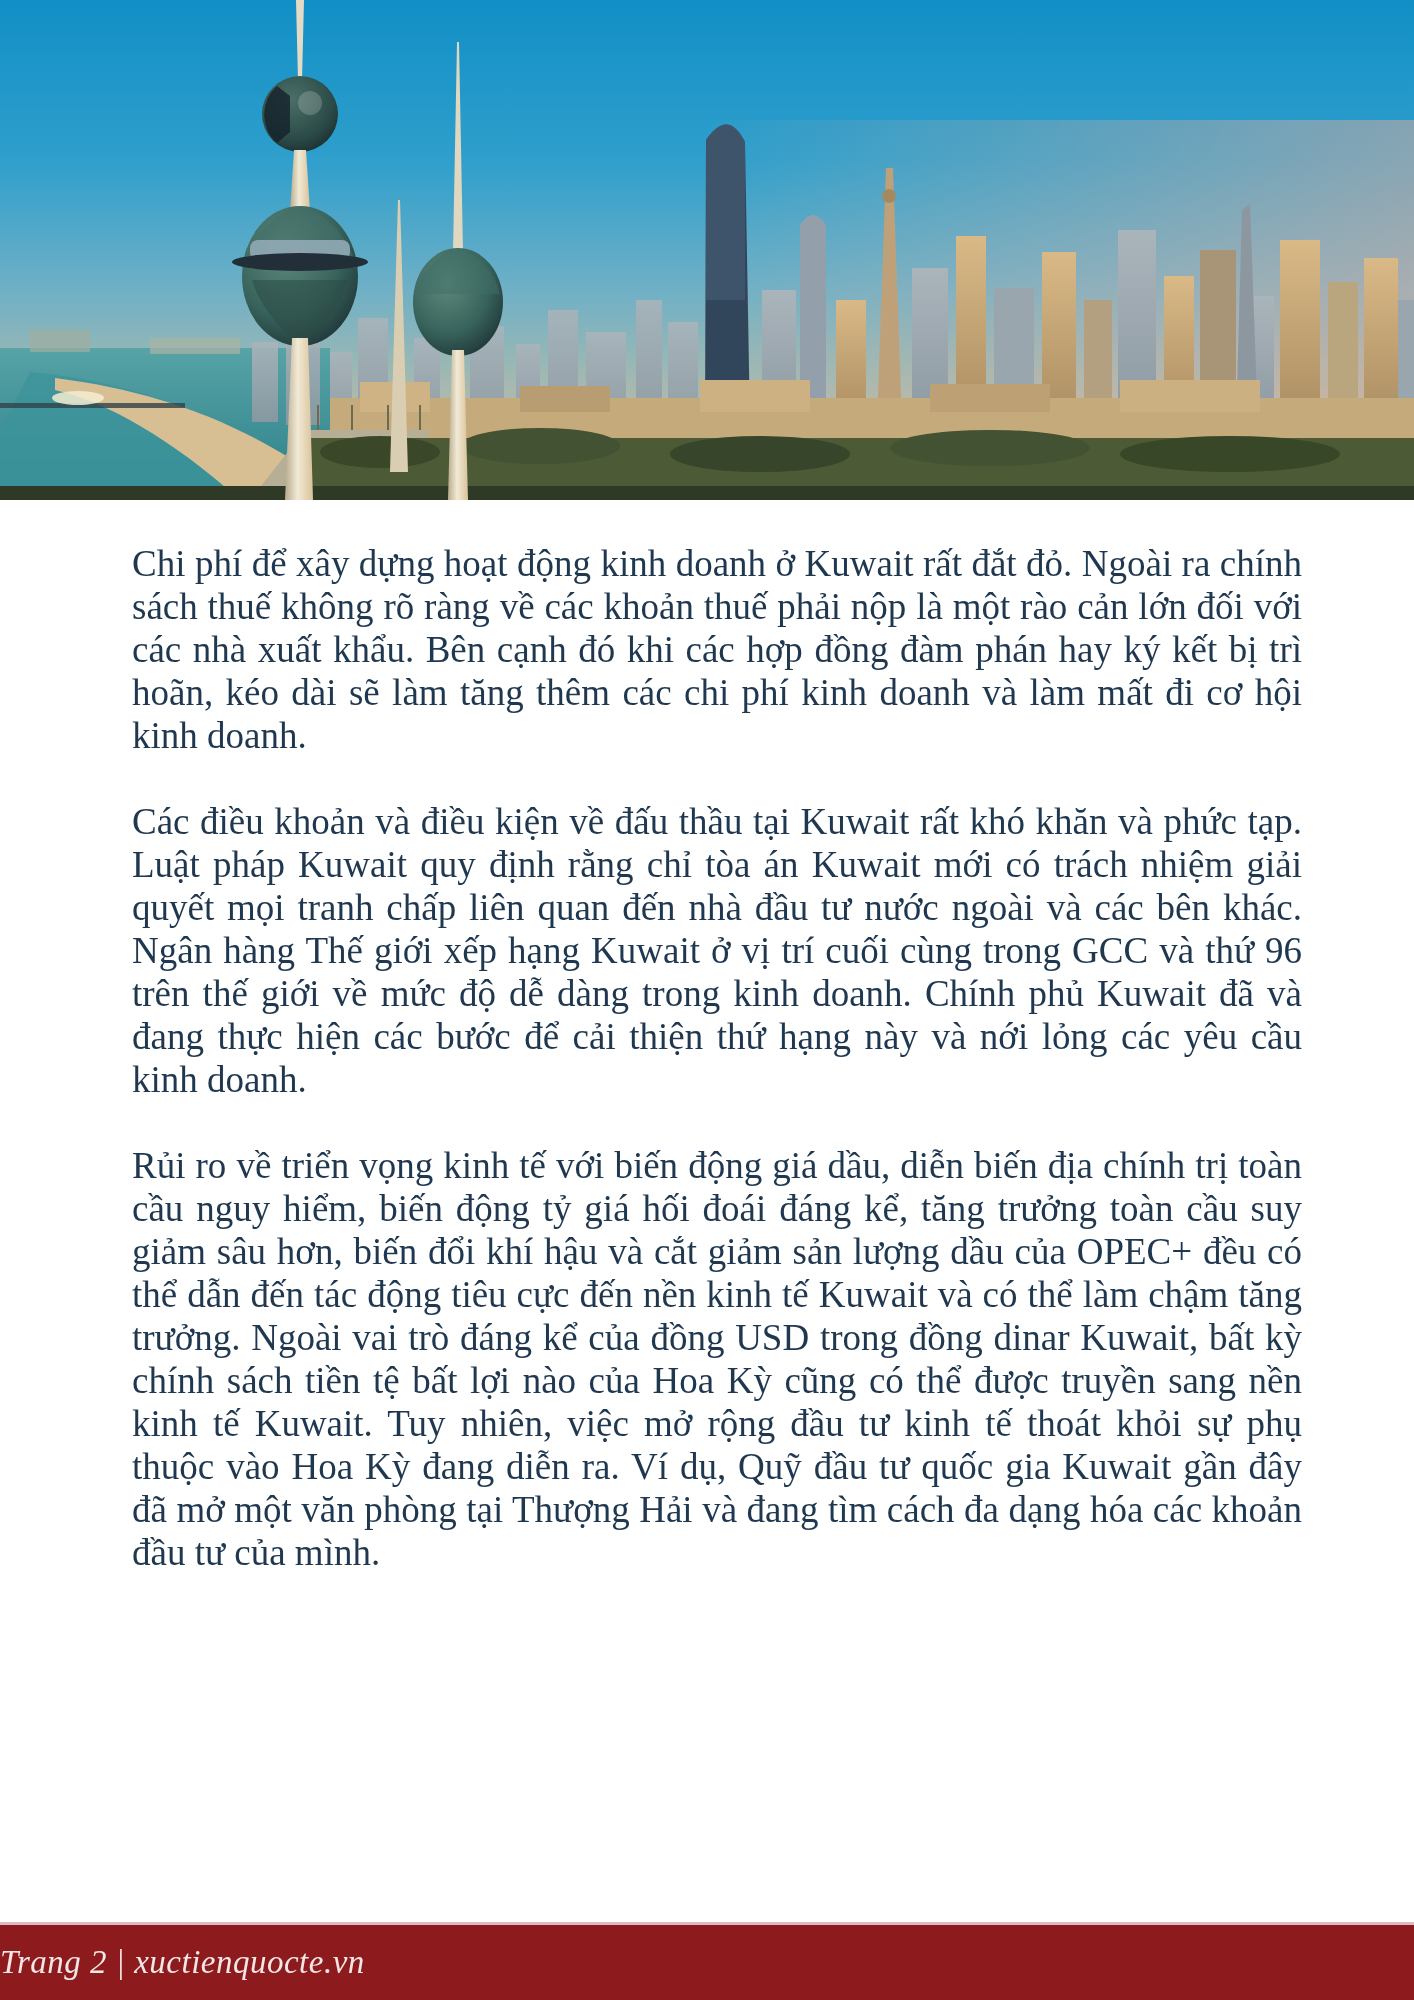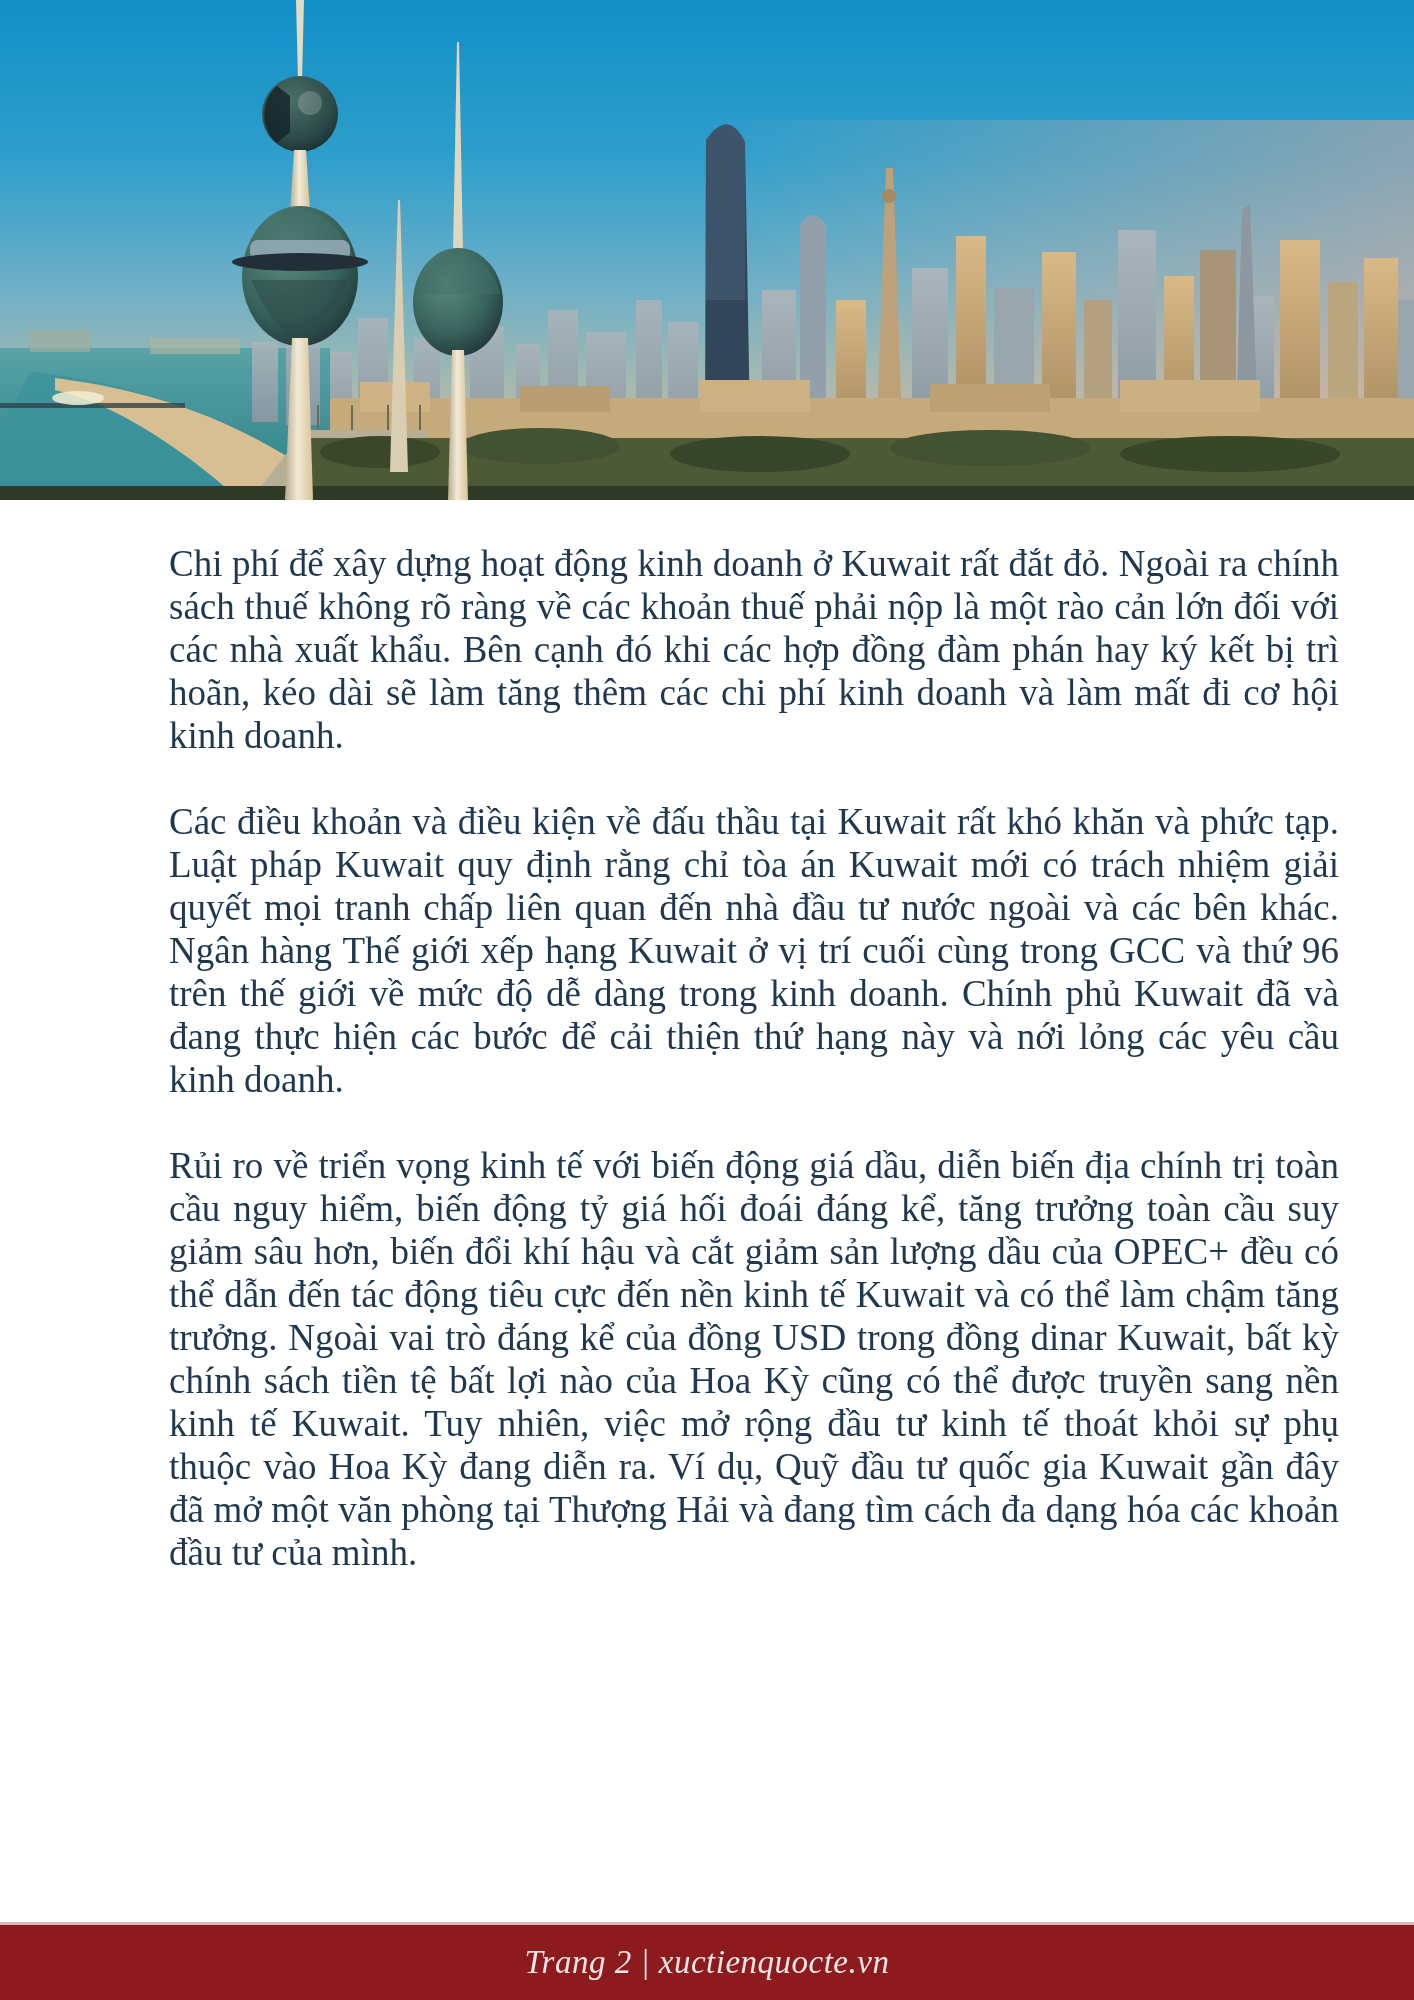--- a/index.html
+++ b/index.html
@@ -20,32 +20,31 @@
   .hero svg{display:block;width:1414px;height:500px;}
   
   .content{
     position:absolute;
     top:542px;left:132px;
     width:1170px;
     color:#1f3850;
     font-size:37px;
     line-height:43px;
     text-align:justify;
-    margin-left:37px;
   }
   .content p{margin:0 0 43px 0;}
   .content p:last-child{margin-bottom:0;}
   
   .footer{
     position:absolute;left:0;bottom:0;
     width:1414px;height:78px;
     background:#8d1b1d;
     border-top:3px solid #d9bcbc;
     box-sizing:border-box;
-    display:flex;align-items:center;justify-content:center;
+    display:flex;align-items:center;justify-content:flex-start;
   }
   .footer-text{
     color:#f2e6e6;
     font-style:italic;
     font-size:33px;
     letter-spacing:.5px;
   }
 </style>
 </head>
 <body>

